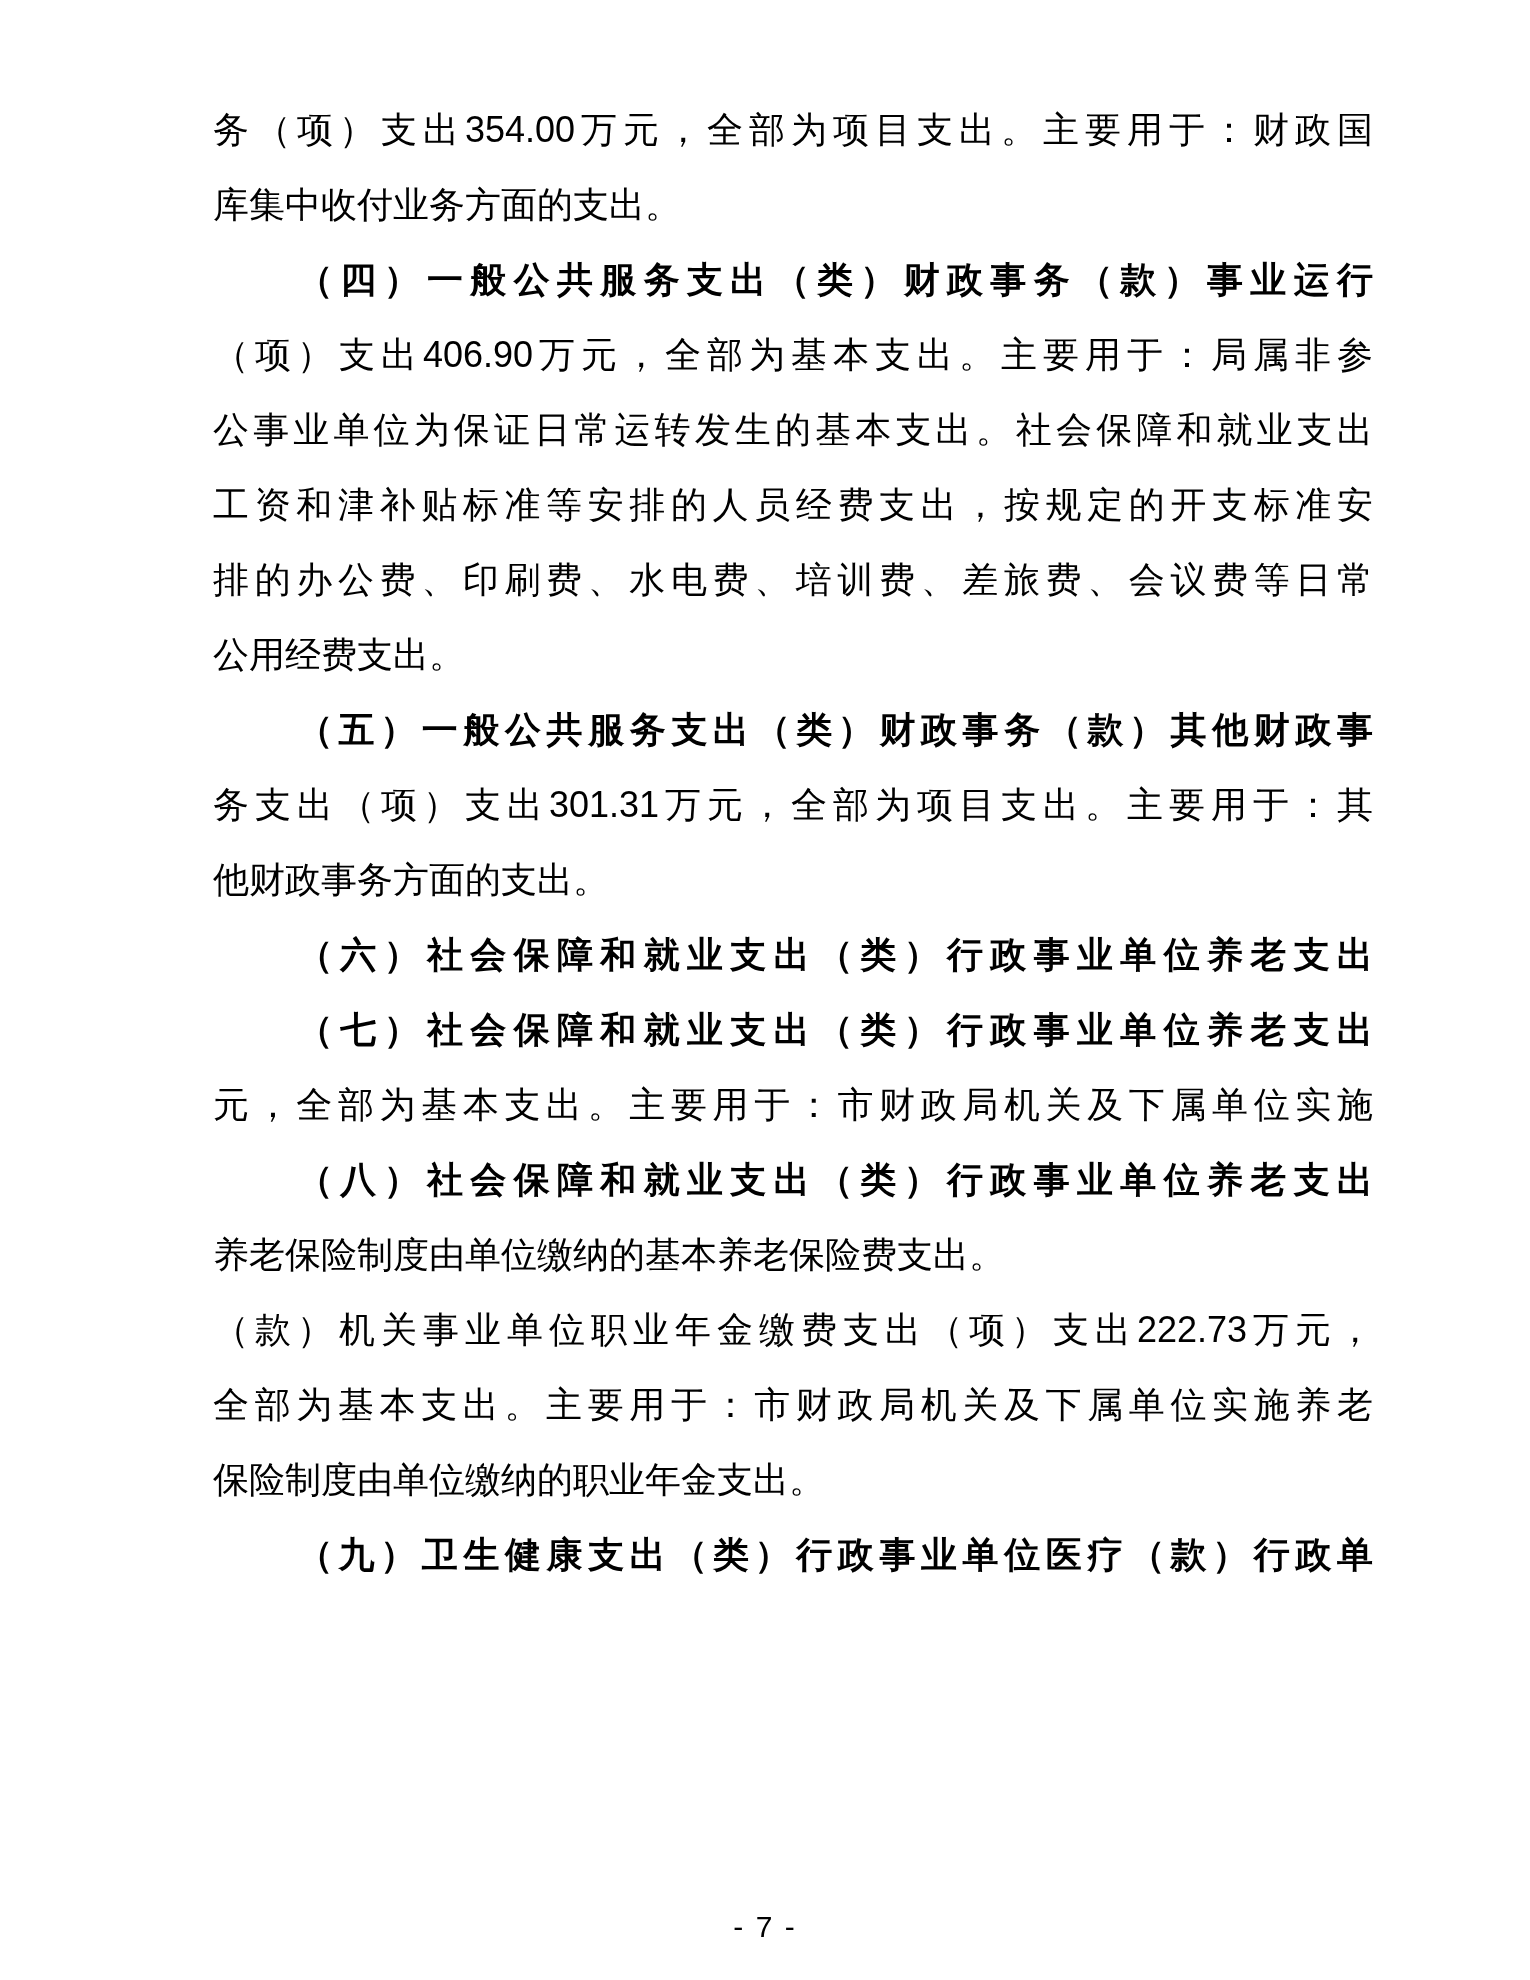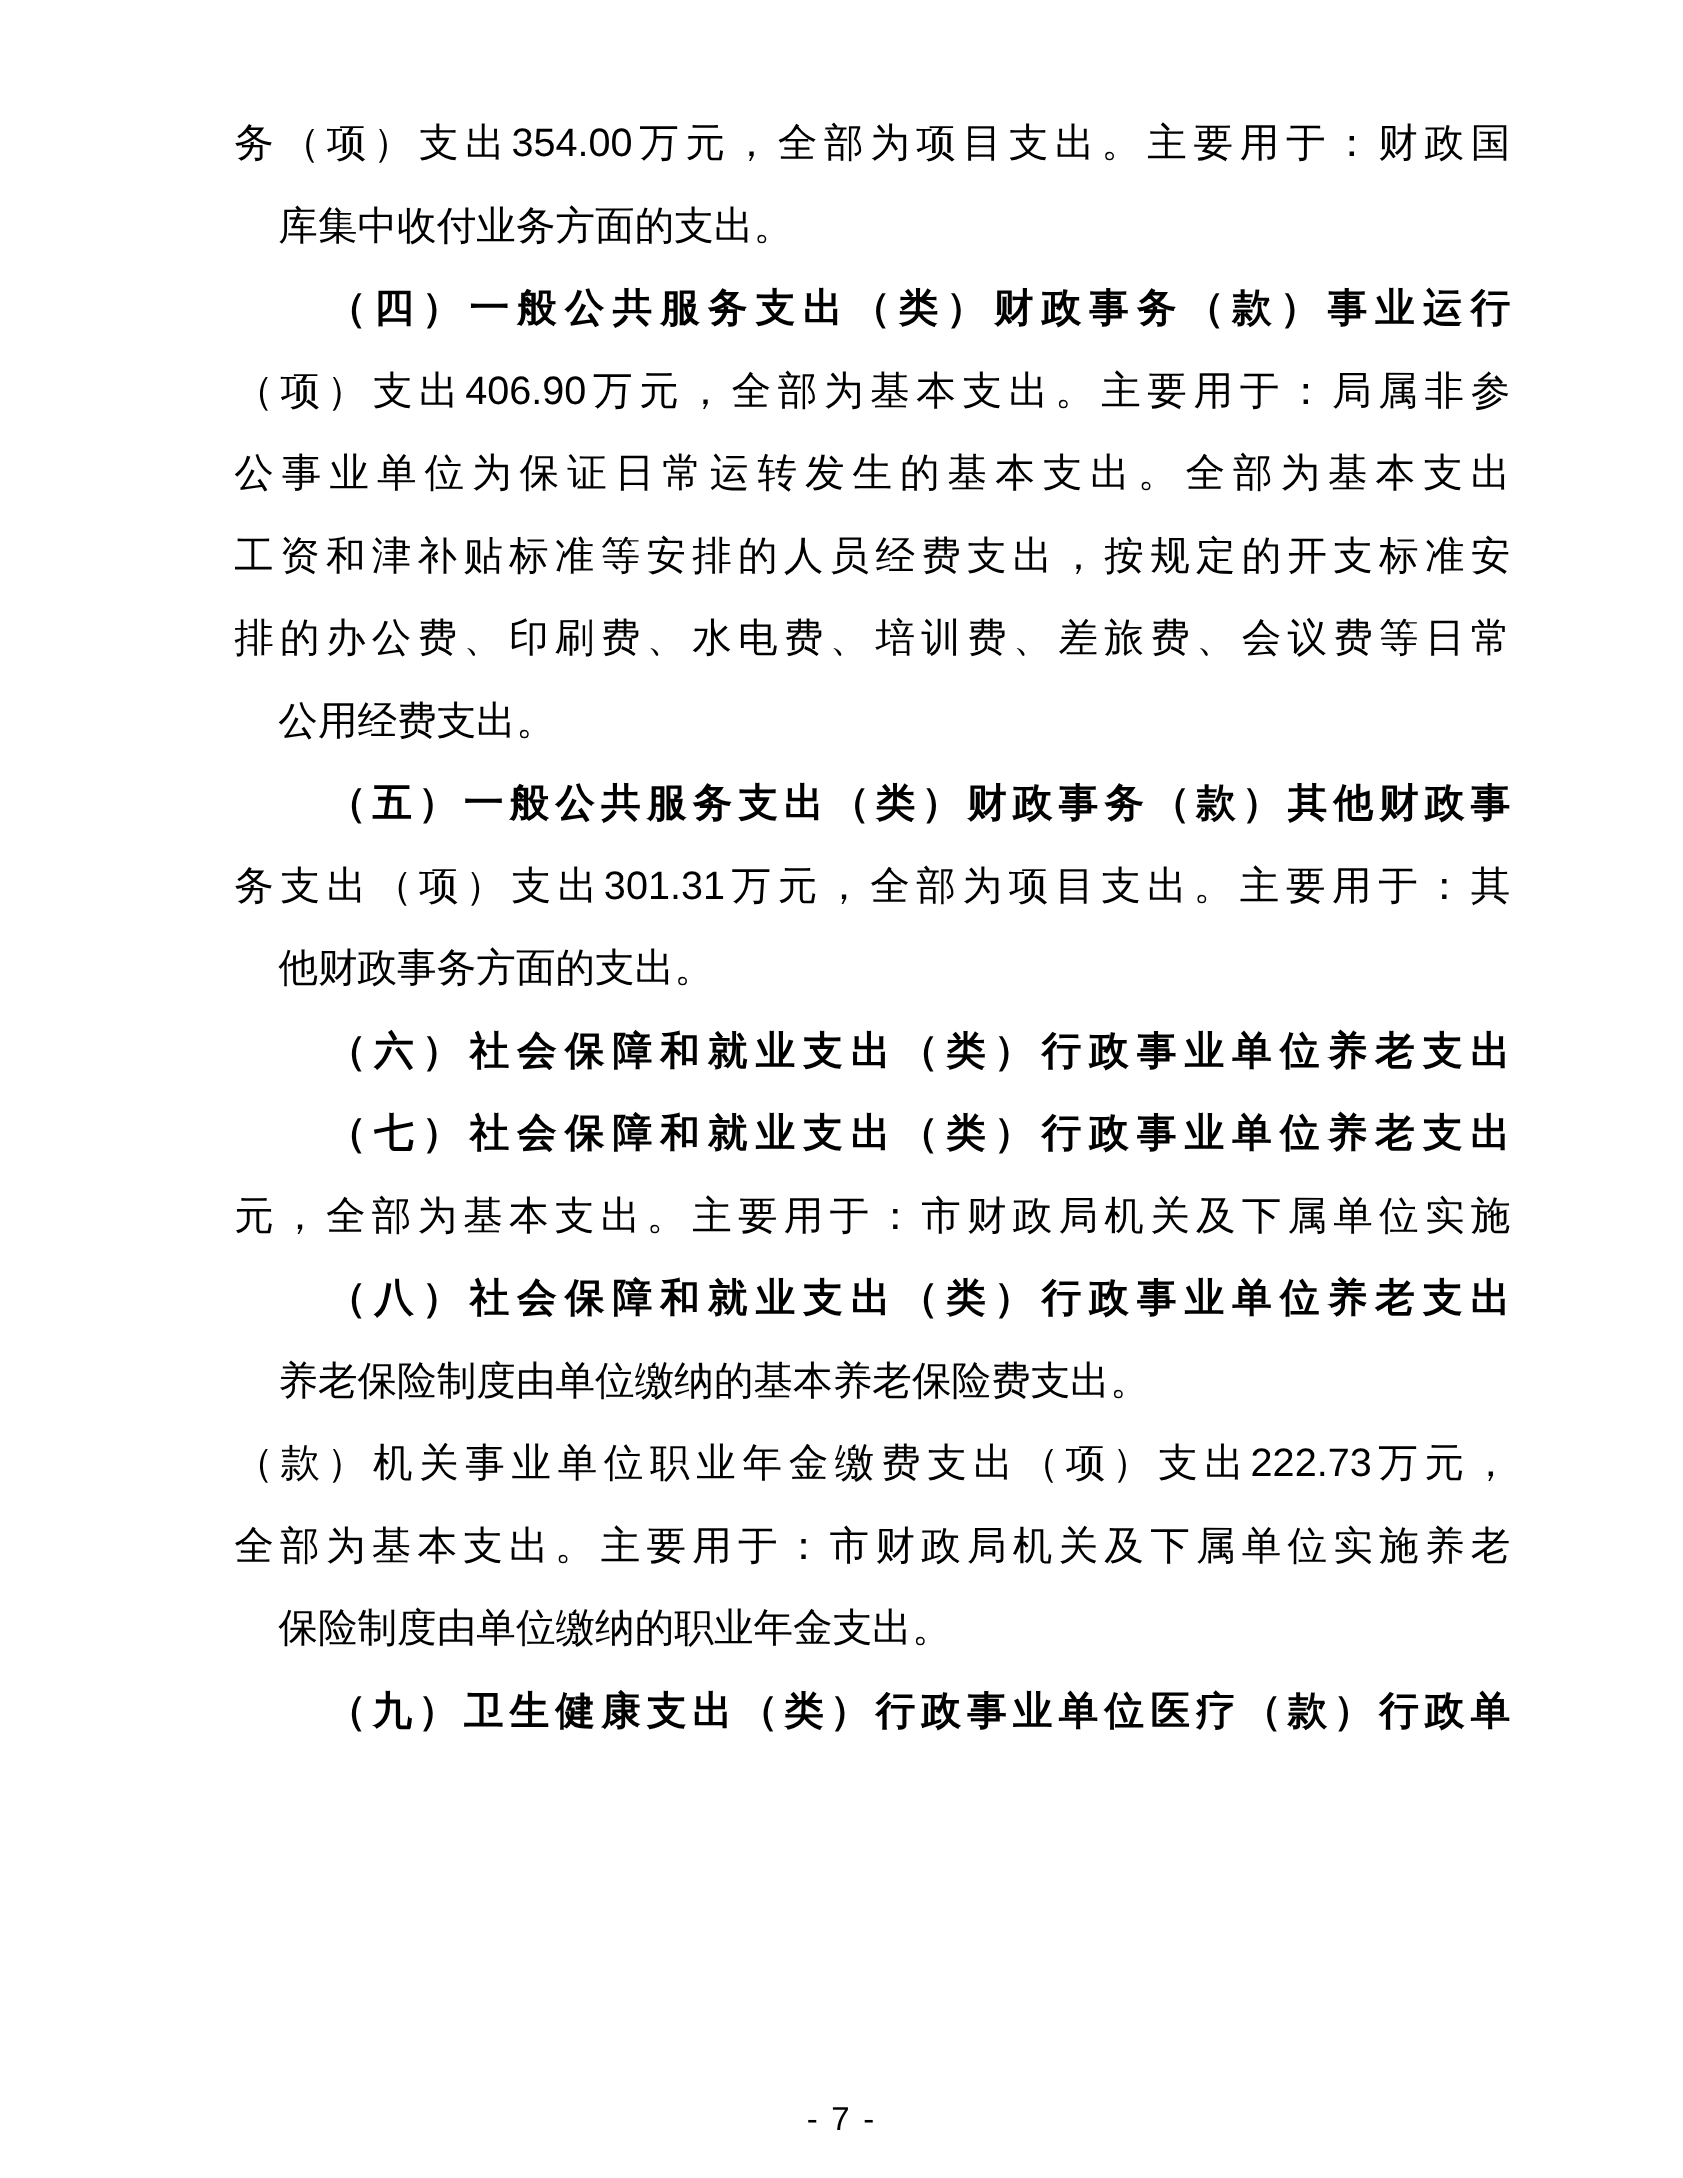--- a/index.html
+++ b/index.html
@@ -23,21 +23,21 @@
     height: 75px;
     line-height: 75px;
     font-weight: 500;
     color: #000000;
     text-align: justify;
     text-align-last: justify;
     overflow: hidden;
     white-space: normal;
   }
   .line.indent { padding-left: 84px; font-weight: bold; }
-  .line.para-end { text-align-last: left; margin-left: 40px; }
+  .line.para-end { text-align-last: left; }
   .footer {
     position: absolute;
     top: 1910px;
     left: 0;
     width: 100%;
     text-align: center;
     font-size: 30px;
     font-weight: 400;
     color: #000000;
     letter-spacing: 2px;
@@ -45,21 +45,21 @@
 </style>
 </head>
 <body>
 
 <div class="page">
   <div class="doc-body">
       <div class="line">务（项）支出354.00万元，全部为项目支出。主要用于：财政国</div>
       <div class="line para-end">库集中收付业务方面的支出。</div>
       <div class="line indent">（四）一般公共服务支出（类）财政事务（款）事业运行</div>
       <div class="line">（项）支出406.90万元，全部为基本支出。主要用于：局属非参</div>
-      <div class="line">公事业单位为保证日常运转发生的基本支出。全部为基本支出</div>
+      <div class="line">公事业单位为保证日常运转发生的基本支出。社会保障和就业支出</div>
       <div class="line">工资和津补贴标准等安排的人员经费支出，按规定的开支标准安</div>
       <div class="line">排的办公费、印刷费、水电费、培训费、差旅费、会议费等日常</div>
       <div class="line para-end">公用经费支出。</div>
       <div class="line indent">（五）一般公共服务支出（类）财政事务（款）其他财政事</div>
       <div class="line">务支出（项）支出301.31万元，全部为项目支出。主要用于：其</div>
       <div class="line para-end">他财政事务方面的支出。</div>
       <div class="line indent">（六）社会保障和就业支出（类）行政事业单位养老支出</div>
       <div class="line indent">（七）社会保障和就业支出（类）行政事业单位养老支出</div>
       <div class="line">元，全部为基本支出。主要用于：市财政局机关及下属单位实施</div>
       <div class="line indent">（八）社会保障和就业支出（类）行政事业单位养老支出</div>

